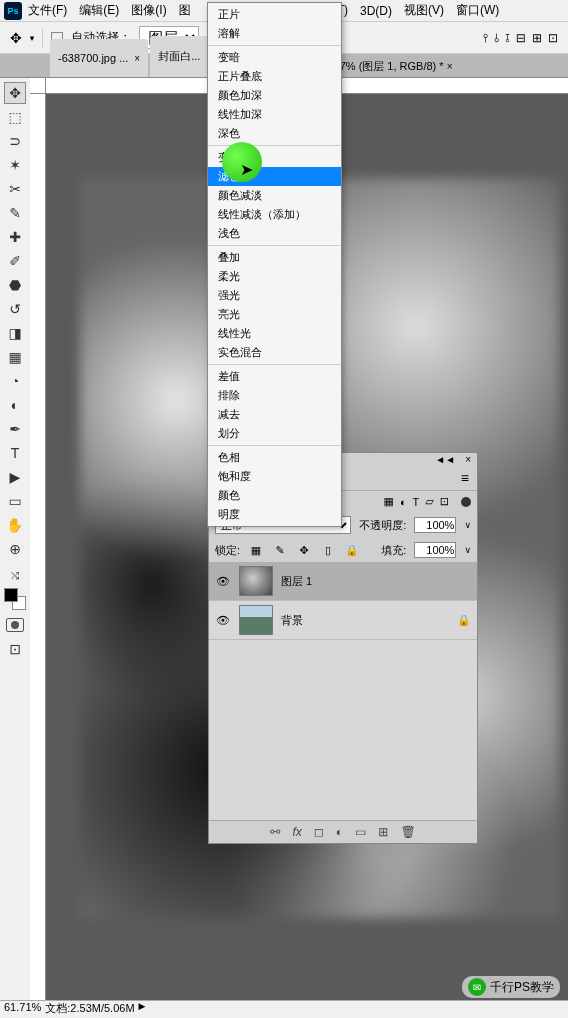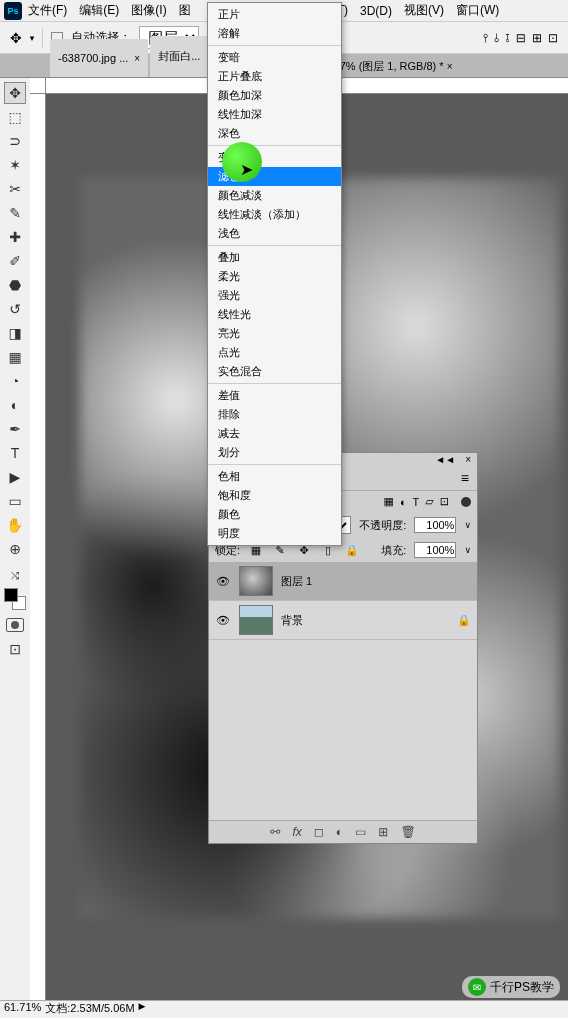--- a/index.html
+++ b/index.html
@@ -202,23 +202,22 @@
     <div class="dd-item">变亮</div>
     <div class="dd-item highlight">滤色</div>
     <div class="dd-item">颜色减淡</div>
     <div class="dd-item">线性减淡（添加）</div>
     <div class="dd-item">浅色</div>
   </div>
   <div class="dd-group">
     <div class="dd-item">叠加</div>
     <div class="dd-item">柔光</div>
     <div class="dd-item">强光</div>
+    <div class="dd-item">亮光</div>
     <div class="dd-item">线性光</div>
-    <div class="dd-item">亮光</div>
-    <div class="dd-item">点光</div>
     <div class="dd-item">实色混合</div>
   </div>
   <div class="dd-group">
     <div class="dd-item">差值</div>
     <div class="dd-item">排除</div>
     <div class="dd-item">减去</div>
     <div class="dd-item">划分</div>
   </div>
   <div class="dd-group">
     <div class="dd-item">色相</div>

